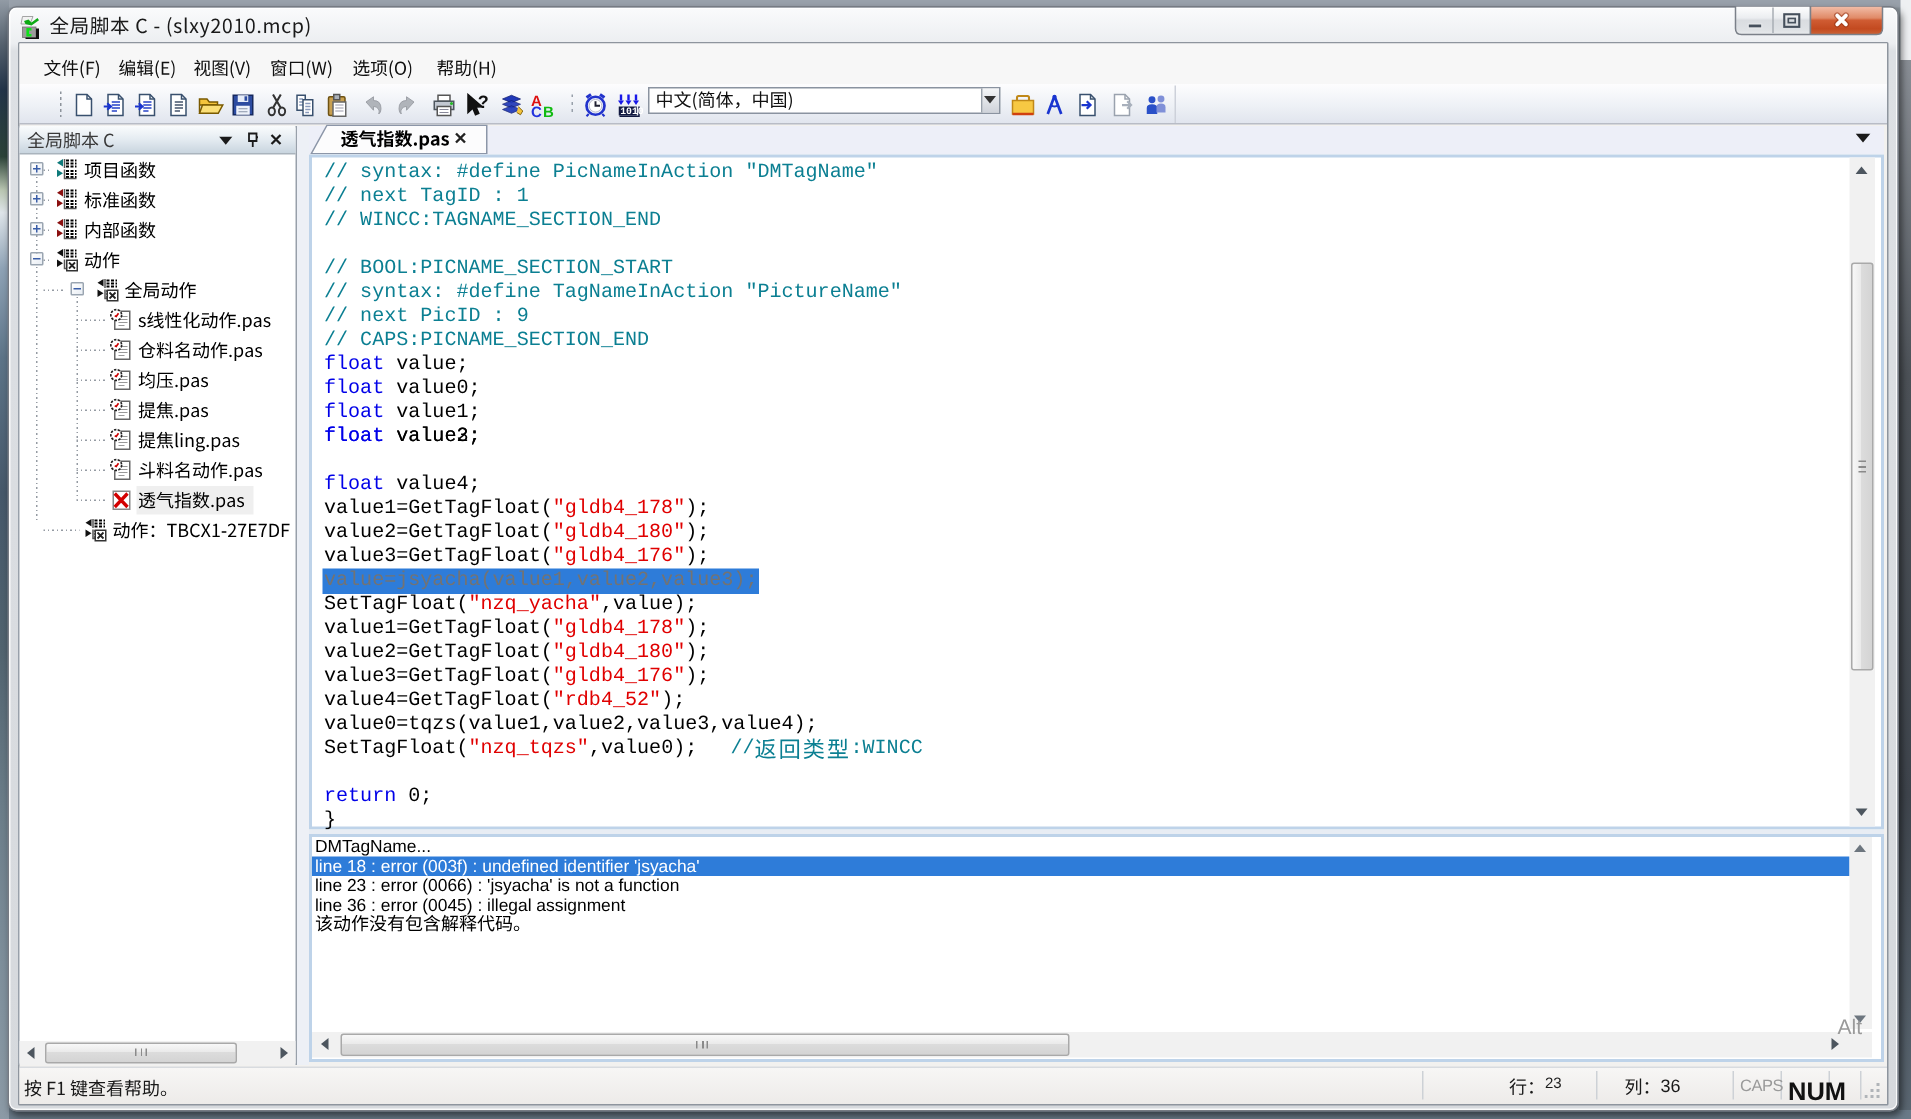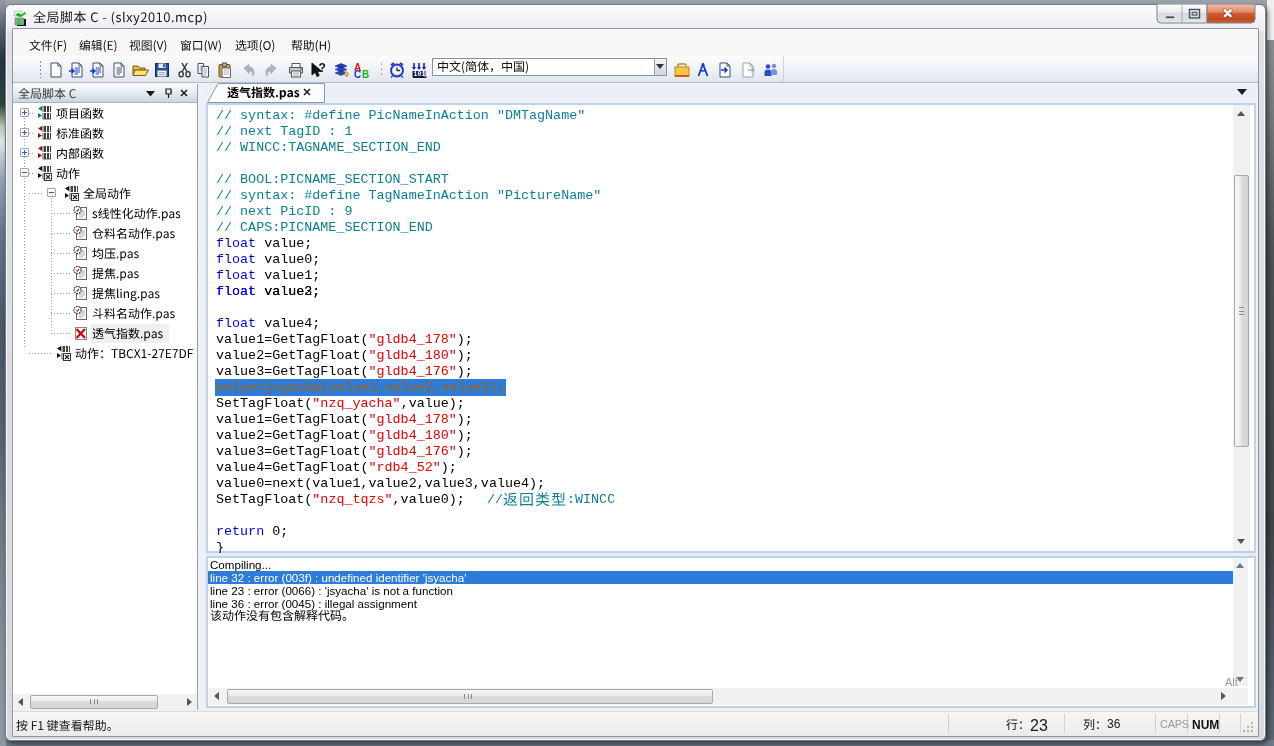--- a/index.html
+++ b/index.html
@@ -444,40 +444,40 @@
 <div class="codeline" style="top:236px"><span class="k">float</span> value;</div>
 <div class="codeline" style="top:252px"><span class="k">float</span> value0;</div>
 <div class="codeline" style="top:268px"><span class="k">float</span> value1;</div>
 <div class="codeline" style="top:284px"><span class="k">float</span> value2;</div>
 <div class="codeline" style="top:284px"><span class="k">float</span> value3;</div>
 <div class="codeline" style="top:316px"><span class="k">float</span> value4;</div>
 <div class="codeline" style="top:332px">value1=GetTagFloat(<span class="s">"gldb4_178"</span>);</div>
 <div class="codeline" style="top:348px">value2=GetTagFloat(<span class="s">"gldb4_180"</span>);</div>
 <div class="codeline" style="top:364px">value3=GetTagFloat(<span class="s">"gldb4_176"</span>);</div>
 <div class="abs" style="left:215px;top:379px;width:291px;height:17px;background:#2e7cd9"></div>
-<div class="codeline" style="top:380px;color:#a16207">value=jsyacha(value1,value2,value3);</div>
+<div class="codeline" style="top:380px;color:#737373">value=jsyacha(value1,value2,value3);</div>
 <div class="codeline" style="top:396px">SetTagFloat(<span class="s">"nzq_yacha"</span>,value);</div>
 <div class="codeline" style="top:412px">value1=GetTagFloat(<span class="s">"gldb4_178"</span>);</div>
 <div class="codeline" style="top:428px">value2=GetTagFloat(<span class="s">"gldb4_180"</span>);</div>
 <div class="codeline" style="top:444px">value3=GetTagFloat(<span class="s">"gldb4_176"</span>);</div>
 <div class="codeline" style="top:460px">value4=GetTagFloat(<span class="s">"rdb4_52"</span>);</div>
-<div class="codeline" style="top:476px">value0=next(value1,value2,value3,value4);</div>
+<div class="codeline" style="top:476px">value0=tqzs(value1,value2,value3,value4);</div>
 <div class="codeline" style="top:492px">SetTagFloat(<span class="s">"nzq_tqzs"</span>,value0);</div>
 <div class="codeline c" style="left:487px;top:492px">//</div>
 <svg style="position:absolute;left:503px;top:490.0px;overflow:visible" width="66" height="20">
     <path d="M3.7 7.9V13.5H2.6V8.9H0.7V7.9ZM1.1 3.5 2 2.9Q2.3 3.2 2.7 3.7Q3.1 4.1 3.5 4.5Q3.8 4.9 4.1 5.2L3.1 5.9Q2.9 5.6 2.6 5.1Q2.2 4.7 1.8 4.3Q1.5 3.8 1.1 3.5ZM6.3 6.2H12.4V7.2H6.3ZM5.7 3.4H6.8V6.7Q6.8 7.5 6.7 8.3Q6.7 9.2 6.5 10.1Q6.3 11 5.9 11.8Q5.6 12.7 5 13.4Q4.9 13.2 4.8 13.1Q4.6 13 4.4 12.9Q4.2 12.8 4.1 12.7Q4.8 11.8 5.2 10.8Q5.5 9.7 5.6 8.7Q5.7 7.6 5.7 6.7ZM12.2 6.2H12.4L12.6 6.1L13.3 6.4Q12.9 7.8 12.2 8.9Q11.6 10.1 10.8 11Q9.9 11.9 8.9 12.5Q7.9 13.2 6.9 13.6Q6.8 13.4 6.6 13.1Q6.4 12.8 6.2 12.7Q7.2 12.3 8.2 11.8Q9.1 11.2 9.9 10.4Q10.7 9.6 11.3 8.6Q11.9 7.5 12.2 6.4ZM12.8 2.6 13.7 3.5Q12.7 3.8 11.4 4Q10.1 4.1 8.7 4.3Q7.3 4.4 6 4.4Q6 4.2 5.9 3.9Q5.8 3.6 5.7 3.4Q6.6 3.4 7.6 3.3Q8.6 3.2 9.6 3.1Q10.5 3 11.4 2.9Q12.2 2.8 12.8 2.6ZM7.1 8.7 7.9 8.1Q8.6 8.6 9.4 9.2Q10.1 9.9 10.9 10.5Q11.7 11.1 12.3 11.7Q13 12.3 13.4 12.8L12.6 13.6Q12.2 13.1 11.5 12.5Q10.8 11.9 10.1 11.2Q9.4 10.6 8.6 9.9Q7.8 9.3 7.1 8.7ZM3.1 13.1Q3.4 13.1 3.8 13.3Q4.1 13.6 4.8 13.9Q5.5 14.3 6.5 14.4Q7.5 14.5 8.7 14.5Q9.6 14.5 10.6 14.5Q11.6 14.5 12.5 14.4Q13.5 14.3 14.2 14.3Q14.2 14.4 14.1 14.6Q14 14.8 14 15Q13.9 15.2 13.9 15.4Q13.5 15.5 12.8 15.5Q12.2 15.5 11.4 15.5Q10.7 15.5 9.9 15.6Q9.2 15.6 8.7 15.6Q7.3 15.6 6.3 15.4Q5.3 15.3 4.5 14.9Q4 14.6 3.7 14.3Q3.3 14.1 3 14.1Q2.8 14.1 2.5 14.3Q2.2 14.5 1.9 14.9Q1.6 15.3 1.2 15.7L0.5 14.7Q1.2 14 1.9 13.5Q2.5 13.1 3.1 13.1ZM21.6 7.4V10.8H25.2V7.4ZM20.5 6.4H26.3V11.8H20.5ZM17.3 3H29.7V16H28.5V4.1H18.4V16H17.3ZM17.9 14.1H29.2V15.2H17.9ZM33.2 5.3H45.9V6.3H33.2ZM33.1 11.1H46V12.2H33.1ZM43.2 2.6 44.3 3Q43.9 3.6 43.4 4.1Q43 4.7 42.6 5.1L41.7 4.7Q41.9 4.4 42.2 4.1Q42.5 3.7 42.7 3.3Q43 2.9 43.2 2.6ZM38.9 2.4H40V9.2H38.9ZM34.8 3.1 35.7 2.7Q36.2 3.1 36.7 3.7Q37.1 4.2 37.4 4.7L36.4 5.2Q36.2 4.8 35.7 4.2Q35.3 3.6 34.8 3.1ZM39 9.5H40.1Q40 10.5 39.8 11.4Q39.5 12.3 39.1 13Q38.7 13.7 37.9 14.3Q37.2 14.9 36.1 15.3Q35 15.7 33.4 16Q33.3 15.8 33.2 15.6Q33.1 15.5 33 15.3Q32.9 15.1 32.8 15Q34.3 14.7 35.3 14.4Q36.4 14 37 13.5Q37.7 13.1 38.1 12.5Q38.5 11.9 38.7 11.1Q38.9 10.4 39 9.5ZM38.5 5.7 39.4 6.1Q38.8 7 37.9 7.7Q36.9 8.5 35.8 9Q34.8 9.6 33.6 9.9Q33.5 9.8 33.4 9.6Q33.3 9.4 33.2 9.3Q33 9.1 32.9 9Q34 8.7 35.1 8.3Q36.2 7.8 37.1 7.1Q38 6.5 38.5 5.7ZM40.2 11.5Q40.9 13 42.5 13.8Q44.1 14.7 46.4 14.9Q46.3 15.1 46.1 15.3Q46 15.4 45.9 15.6Q45.8 15.8 45.7 16Q44 15.7 42.8 15.2Q41.5 14.6 40.7 13.8Q39.8 12.9 39.2 11.7ZM39.3 6.6 39.8 5.8Q40.5 6.2 41.4 6.6Q42.2 7 43 7.4Q43.9 7.9 44.6 8.3Q45.4 8.7 45.9 9L45.3 9.9Q44.8 9.5 44.1 9.1Q43.4 8.7 42.5 8.3Q41.7 7.8 40.8 7.4Q40 6.9 39.3 6.6ZM49.7 3H56.3V4H49.7ZM49.2 6H56.7V7H49.2ZM48.9 14.4H62.3V15.5H48.9ZM50.4 11.5H60.7V12.6H50.4ZM53.9 3.4H55V10.2H53.9ZM55.1 9.9H56.2V15.1H55.1ZM57.6 3.2H58.6V8.2H57.6ZM60.3 2.5H61.4V9.1Q61.4 9.5 61.3 9.8Q61.2 10 60.8 10.2Q60.5 10.3 59.9 10.3Q59.4 10.3 58.6 10.3Q58.6 10.1 58.5 9.8Q58.4 9.5 58.2 9.3Q58.9 9.3 59.4 9.3Q59.9 9.4 60 9.3Q60.2 9.3 60.3 9.3Q60.3 9.2 60.3 9.1ZM51.1 3.4H52.1V5.9Q52.1 6.7 51.9 7.5Q51.7 8.4 51.3 9.1Q50.8 9.9 49.8 10.5Q49.7 10.4 49.6 10.3Q49.4 10.1 49.3 10Q49.2 9.8 49.1 9.8Q49.9 9.2 50.4 8.6Q50.8 7.9 50.9 7.2Q51.1 6.5 51.1 5.9Z" fill="#0b7f92"></path>
   </svg>
 <div class="codeline c" style="left:567px;top:492px">:WINCC</div>
 <div class="codeline" style="top:524px"><span class="k">return</span> 0;</div>
 <div class="codeline" style="top:540px">}</div>
 <div class="abs" style="left:206px;top:553px;width:1050px;height:3px;background:#e8edf4"></div>
 <div class="abs" style="left:206px;top:556px;width:1050px;height:152px;background:#fff;border:2px solid #bed3e9"></div>
-<div class="outline" style="top:558px">Compiling...</div>
+<div class="outline" style="top:558px">DMTagName...</div>
 <div class="abs" style="left:208px;top:571px;width:1025px;height:13px;background:#2e7cd9"></div>
-<div class="outline" style="top:571px;color:#fff">line 32 : error (003f) : undefined identifier 'jsyacha'</div>
+<div class="outline" style="top:571px;color:#fff">line 18 : error (003f) : undefined identifier 'jsyacha'</div>
 <div class="outline" style="top:584px">line 23 : error (0066) : 'jsyacha' is not a function</div>
 <div class="outline" style="top:597px">line 36 : error (0045) : illegal assignment</div>
 <svg style="position:absolute;left:210px;top:608px;overflow:visible" width="146" height="17">
     <path d="M1.4 2.6 2 2.1Q2.3 2.4 2.7 2.7Q3 3.1 3.3 3.4Q3.6 3.8 3.7 4L3.1 4.6Q2.9 4.3 2.6 4Q2.3 3.6 2 3.3Q1.7 2.9 1.4 2.6ZM2.4 12.8 2.2 12 2.5 11.6 4.5 10.2Q4.5 10.4 4.6 10.6Q4.7 10.9 4.7 11Q4 11.5 3.6 11.8Q3.2 12.1 2.9 12.3Q2.7 12.5 2.5 12.6Q2.4 12.7 2.4 12.8ZM0.6 5.7H3V6.5H0.6ZM2.4 12.8Q2.3 12.7 2.2 12.6Q2.1 12.5 2 12.4Q1.9 12.2 1.9 12.2Q2 12.1 2.1 11.9Q2.3 11.7 2.4 11.5Q2.5 11.3 2.5 11V5.7H3.3V11.6Q3.3 11.6 3.2 11.7Q3.1 11.8 3 11.9Q2.9 12.1 2.7 12.3Q2.6 12.4 2.5 12.6Q2.4 12.7 2.4 12.8ZM4.3 3.5H11.3V4.3H4.3ZM8 10.5 8.7 10Q9.1 10.3 9.6 10.7Q10.1 11.1 10.6 11.5Q11 11.9 11.4 12.2L10.7 12.8Q10.4 12.5 9.9 12.1Q9.5 11.7 9 11.3Q8.4 10.9 8 10.5ZM9.4 5.3 10.2 5.6Q9.7 6.6 8.9 7.5Q8 8.4 7 9.1Q6 9.8 4.9 10.4Q4.8 10.2 4.7 10.1Q4.6 10 4.5 9.9Q4.4 9.7 4.4 9.6Q5.4 9.2 6.4 8.5Q7.4 7.8 8.2 7Q8.9 6.2 9.4 5.3ZM10.3 7.4 11.3 7.8Q10.5 8.9 9.5 9.9Q8.5 10.9 7.2 11.7Q5.9 12.5 4.4 13Q4.3 12.9 4.2 12.8Q4.2 12.6 4 12.5Q3.9 12.3 3.9 12.2Q5.3 11.8 6.5 11Q7.8 10.3 8.8 9.4Q9.7 8.4 10.3 7.4ZM4.9 7.5Q4.8 7.4 4.8 7.3Q4.7 7.1 4.7 6.9Q4.6 6.8 4.6 6.7Q4.8 6.6 5 6.5Q5.3 6.5 5.4 6.3Q5.5 6.2 5.8 5.9Q6 5.6 6.3 5.2Q6.5 4.8 6.8 4.5Q7 4.2 7.2 3.9H8.2Q8 4.3 7.7 4.7Q7.4 5.1 7.1 5.5Q6.8 5.9 6.5 6.3Q6.2 6.7 6 7Q6 7 5.9 7Q5.8 7 5.6 7.1Q5.4 7.2 5.3 7.2Q5.1 7.3 5 7.4Q4.9 7.5 4.9 7.5ZM4.9 7.5 4.9 6.9 5.4 6.6 8.9 6.4Q8.8 6.6 8.8 6.8Q8.7 7 8.7 7.2Q7.5 7.2 6.8 7.3Q6.1 7.4 5.7 7.4Q5.3 7.4 5.1 7.5Q5 7.5 4.9 7.5ZM7.1 2.1 7.9 1.9Q8.2 2.2 8.4 2.7Q8.6 3.2 8.7 3.5L7.8 3.8Q7.7 3.4 7.5 3Q7.3 2.5 7.1 2.1ZM18.1 4.7H22.9V5.6H18.1ZM22.5 4.7H23.3Q23.3 4.7 23.3 4.8Q23.3 4.9 23.3 5Q23.3 5.1 23.3 5.1Q23.3 7 23.2 8.3Q23.1 9.6 23.1 10.4Q23 11.2 22.9 11.7Q22.8 12.1 22.6 12.3Q22.4 12.6 22.2 12.6Q22 12.7 21.7 12.8Q21.5 12.8 21 12.8Q20.6 12.8 20.1 12.8Q20.1 12.6 20 12.3Q19.9 12.1 19.8 11.9Q20.3 11.9 20.7 11.9Q21.2 12 21.4 12Q21.5 12 21.6 11.9Q21.7 11.9 21.8 11.8Q22 11.6 22.1 11.2Q22.1 10.8 22.2 10Q22.3 9.2 22.3 7.9Q22.4 6.7 22.5 4.9ZM19.8 2.1H20.7Q20.7 3.4 20.7 4.6Q20.7 5.9 20.5 7.1Q20.4 8.3 20.1 9.3Q19.9 10.4 19.4 11.3Q18.9 12.3 18.2 12.9Q18.1 12.8 18 12.7Q17.9 12.6 17.7 12.5Q17.6 12.4 17.5 12.3Q18.2 11.7 18.6 10.8Q19.1 10 19.3 8.9Q19.6 7.9 19.7 6.8Q19.8 5.7 19.8 4.5Q19.8 3.3 19.8 2.1ZM13.1 2.9H17.7V3.7H13.1ZM12.6 5.8H17.9V6.6H12.6ZM16.2 7.8 16.9 7.6Q17.1 8.2 17.4 8.8Q17.6 9.4 17.8 10Q18 10.5 18.1 11L17.4 11.2Q17.3 10.8 17.1 10.2Q16.9 9.6 16.6 9Q16.4 8.4 16.2 7.8ZM13.1 11.5 13 10.7 13.5 10.4 17.4 9.6Q17.4 9.7 17.4 10Q17.5 10.2 17.5 10.3Q16.4 10.6 15.7 10.8Q14.9 10.9 14.4 11Q14 11.2 13.7 11.2Q13.4 11.3 13.3 11.4Q13.2 11.4 13.1 11.5ZM13.1 11.5Q13 11.4 13 11.2Q12.9 11.1 12.9 10.9Q12.8 10.8 12.8 10.6Q12.9 10.6 13.1 10.4Q13.2 10.2 13.3 9.8Q13.4 9.6 13.5 9.3Q13.7 8.9 13.8 8.4Q14 7.8 14.2 7.3Q14.3 6.7 14.4 6.1L15.3 6.4Q15.1 7.2 14.9 8Q14.6 8.8 14.3 9.6Q14 10.3 13.7 11V11Q13.7 11 13.6 11Q13.5 11.1 13.4 11.2Q13.3 11.2 13.2 11.3Q13.1 11.4 13.1 11.5ZM29.8 3.9H35.5V4.8H29.4ZM31.3 6.5H35.3V7.4H31.3ZM31.3 9.2H35.4V10H31.3ZM30.9 4.2H31.8V12.9H30.9ZM30.3 2.1 31.2 2.3Q30.8 3.2 30.4 4.2Q29.9 5.1 29.4 5.9Q28.9 6.7 28.4 7.3Q28.3 7.2 28.2 7.1Q28 7 27.9 6.9Q27.8 6.8 27.7 6.7Q28.2 6.1 28.7 5.4Q29.2 4.6 29.6 3.8Q30 2.9 30.3 2.1ZM27.4 2 28.3 2.2Q27.9 3.2 27.4 4.2Q26.8 5.2 26.2 6.1Q25.6 7 25 7.7Q24.9 7.6 24.8 7.4Q24.7 7.2 24.6 7Q24.5 6.9 24.4 6.8Q25 6.2 25.6 5.4Q26.1 4.6 26.6 3.8Q27.1 2.9 27.4 2ZM26.1 5.1 27 4.2 27 4.2V12.9H26.1ZM41.6 2.4H45V3.2H41.6ZM40.1 7.2H46V8.1H40.1ZM45.7 7.2H45.9L46.1 7.2L46.7 7.4Q46.2 8.6 45.5 9.5Q44.8 10.5 43.9 11.1Q43 11.8 41.9 12.2Q40.8 12.7 39.7 12.9Q39.6 12.8 39.5 12.7Q39.5 12.5 39.4 12.4Q39.3 12.2 39.2 12.1Q40.3 11.9 41.3 11.5Q42.3 11.1 43.2 10.5Q44 10 44.7 9.2Q45.3 8.4 45.7 7.4ZM41.4 7.9Q41.9 9 42.8 9.8Q43.7 10.7 44.9 11.3Q46.1 11.9 47.6 12.1Q47.5 12.2 47.4 12.4Q47.3 12.5 47.2 12.7Q47.1 12.8 47 13Q44.7 12.5 43.1 11.2Q41.5 10 40.6 8.1ZM41.3 2.4H42.2V3.7Q42.2 4.3 42 4.9Q41.9 5.5 41.4 6.1Q41 6.6 40.1 7.1Q40 7 39.9 6.8Q39.8 6.7 39.7 6.6Q39.6 6.4 39.5 6.4Q40.3 6 40.7 5.6Q41.1 5.1 41.2 4.6Q41.3 4.2 41.3 3.7ZM37 2.7 37.5 2.1Q37.9 2.3 38.3 2.5Q38.7 2.7 39.1 3Q39.5 3.2 39.7 3.4L39.2 4.1Q38.9 3.9 38.6 3.7Q38.2 3.4 37.8 3.2Q37.4 2.9 37 2.7ZM36.4 6 36.9 5.3Q37.3 5.5 37.7 5.7Q38.1 5.9 38.5 6.1Q38.9 6.4 39.1 6.5L38.6 7.3Q38.4 7.1 38 6.9Q37.6 6.6 37.2 6.4Q36.8 6.2 36.4 6ZM36.8 12.2Q37.1 11.7 37.5 11.1Q37.8 10.4 38.2 9.7Q38.6 9 38.9 8.3L39.6 8.9Q39.3 9.5 39 10.2Q38.6 10.9 38.2 11.6Q37.9 12.2 37.5 12.8ZM44.6 2.4H45.5V5Q45.5 5.3 45.5 5.4Q45.6 5.5 45.7 5.5Q45.8 5.5 46 5.5Q46.2 5.5 46.4 5.5Q46.7 5.5 46.8 5.5Q46.9 5.5 47.1 5.4Q47.3 5.4 47.4 5.4Q47.4 5.6 47.4 5.8Q47.4 6.1 47.5 6.3Q47.4 6.3 47.2 6.3Q47 6.3 46.8 6.3Q46.7 6.3 46.4 6.3Q46.2 6.3 46 6.3Q45.7 6.3 45.6 6.3Q45.2 6.3 45 6.2Q44.7 6.1 44.7 5.8Q44.6 5.5 44.6 5ZM48.8 3.5H59.3V4.3H48.8ZM51.7 7.8H57.3V8.5H51.7ZM51.1 5.7H57.2V6.5H51.9V12.9H51.1ZM57 5.7H57.9V11.8Q57.9 12.2 57.8 12.4Q57.6 12.7 57.3 12.8Q57 12.9 56.5 12.9Q56 12.9 55.3 12.9Q55.2 12.7 55.1 12.5Q55.1 12.2 55 12.1Q55.4 12.1 55.7 12.1Q56.1 12.1 56.3 12.1Q56.6 12.1 56.7 12.1Q56.9 12.1 56.9 12Q57 12 57 11.8ZM52.7 1.9 53.6 2.1Q53.2 3.4 52.6 4.7Q51.9 6 51.1 7.1Q50.2 8.2 49.1 9Q49 8.9 48.9 8.8Q48.8 8.7 48.7 8.6Q48.6 8.4 48.5 8.4Q49.3 7.8 50 7.1Q50.6 6.3 51.1 5.5Q51.7 4.6 52.1 3.7Q52.4 2.8 52.7 1.9ZM51.7 9.8H57.3V10.6H51.7ZM63.6 1.9 64.5 2.1Q64.1 3 63.6 3.9Q63.1 4.7 62.4 5.4Q61.8 6.1 61.2 6.7Q61.1 6.6 60.9 6.5Q60.8 6.3 60.7 6.2Q60.5 6.1 60.4 6Q61.1 5.5 61.7 4.9Q62.3 4.2 62.8 3.4Q63.3 2.7 63.6 1.9ZM63.3 3.5H69.9V4.4H62.8ZM69.6 3.5H70.5Q70.5 3.5 70.5 3.6Q70.5 3.7 70.5 3.8Q70.5 3.9 70.5 4Q70.4 5.5 70.4 6.5Q70.3 7.6 70.3 8.2Q70.2 8.9 70.1 9.3Q70 9.6 69.9 9.8Q69.7 10 69.6 10.1Q69.4 10.2 69.1 10.2Q68.9 10.2 68.5 10.2Q68.1 10.2 67.7 10.2Q67.7 10 67.7 9.8Q67.6 9.5 67.5 9.4Q67.9 9.4 68.2 9.4Q68.5 9.4 68.7 9.4Q68.8 9.4 68.9 9.4Q69 9.3 69.1 9.2Q69.2 9.1 69.3 8.8Q69.3 8.4 69.4 7.8Q69.4 7.2 69.5 6.2Q69.5 5.2 69.6 3.7ZM62.3 5.6H63.2V11Q63.2 11.4 63.3 11.5Q63.5 11.7 63.8 11.8Q64.1 11.9 64.7 11.9Q64.9 11.9 65.2 11.9Q65.6 11.9 66 11.9Q66.5 11.9 67 11.9Q67.5 11.9 67.9 11.9Q68.4 11.9 68.8 11.9Q69.1 11.9 69.3 11.9Q69.9 11.9 70.1 11.7Q70.4 11.6 70.5 11.3Q70.6 11 70.7 10.3Q70.8 10.4 71.1 10.5Q71.3 10.6 71.5 10.7Q71.4 11.5 71.2 11.9Q71 12.3 70.6 12.5Q70.2 12.7 69.4 12.7Q69.2 12.7 68.9 12.7Q68.5 12.7 68.1 12.7Q67.6 12.7 67.1 12.7Q66.5 12.7 66.1 12.7Q65.6 12.7 65.2 12.7Q64.9 12.7 64.8 12.7Q63.9 12.7 63.3 12.6Q62.8 12.4 62.6 12.1Q62.3 11.7 62.3 11ZM62.7 5.6H67.3V9.2H62.7V8.4H66.4V6.4H62.7ZM74.2 6.5H80.8V7.3H74.2ZM74.7 11.6H81.4V12.4H74.7ZM74.1 8.9H81.9V12.9H80.9V9.7H75V12.9H74.1ZM80.6 6.5H80.7L80.9 6.4L81.6 6.8Q81.2 7.2 80.8 7.6Q80.4 8.1 80 8.5Q79.6 9 79.2 9.4L78.4 9Q78.8 8.6 79.2 8.2Q79.6 7.7 80 7.3Q80.3 6.9 80.6 6.6ZM76.8 5 77.4 4.5Q77.8 4.7 78.1 4.9Q78.5 5.1 78.8 5.4Q79.1 5.6 79.3 5.8L78.6 6.3Q78.4 6.1 78.1 5.9Q77.8 5.7 77.5 5.4Q77.1 5.2 76.8 5ZM78.3 2.4Q78.7 3 79.3 3.4Q79.9 3.9 80.6 4.4Q81.3 4.8 82.1 5.1Q82.9 5.4 83.6 5.7Q83.5 5.7 83.4 5.9Q83.3 6 83.2 6.2Q83.1 6.3 83 6.4Q82.2 6.2 81.5 5.8Q80.7 5.4 80 5Q79.3 4.5 78.7 3.9Q78.1 3.4 77.6 2.8ZM78 1.9 78.8 2.3Q78.2 3.2 77.3 4Q76.4 4.8 75.3 5.5Q74.2 6.1 73 6.5Q72.9 6.4 72.8 6.1Q72.6 5.9 72.4 5.7Q73.6 5.4 74.6 4.8Q75.7 4.2 76.6 3.5Q77.4 2.7 78 1.9ZM85.7 5H89.1V5.7H85.7ZM85.7 7.1H89.1V7.8H85.7ZM85.6 9.4H89.1V10.1H85.6ZM91 7.6H95.2V8.4H91ZM86.3 3H88.4V3.7H86.3ZM90.1 2.5H94.7V3.3H90.1ZM90.1 9.8H95.5V10.6H90.1ZM92.6 6.5H93.4V12.9H92.6ZM87.1 5.3H87.8V12.3H87.1ZM94.4 2.5H95.2Q95.2 2.5 95.2 2.7Q95.2 2.8 95.2 2.9Q95.1 3.9 95.1 4.5Q95 5.1 94.9 5.4Q94.8 5.8 94.7 5.9Q94.6 6.1 94.4 6.1Q94.3 6.2 94.1 6.2Q93.9 6.3 93.5 6.2Q93.2 6.2 92.8 6.2Q92.8 6 92.8 5.8Q92.7 5.6 92.6 5.5Q93 5.5 93.3 5.5Q93.6 5.5 93.7 5.5Q93.8 5.5 93.9 5.5Q94 5.5 94 5.4Q94.1 5.3 94.2 5Q94.2 4.7 94.3 4.2Q94.3 3.6 94.4 2.7ZM91 6.5 91.8 6.6Q91.6 7.5 91.3 8.2Q91 9 90.6 9.6Q90.5 9.5 90.4 9.4Q90.3 9.3 90.2 9.3Q90 9.2 89.9 9.2Q90.3 8.7 90.6 7.9Q90.9 7.2 91 6.5ZM86.3 1.9 87.1 2.1Q86.9 2.9 86.6 3.7Q86.2 4.4 85.9 5.1Q85.5 5.8 85.1 6.3Q85 6.2 84.9 6.1Q84.7 6 84.6 5.9Q84.5 5.8 84.4 5.7Q85 5.1 85.5 4Q86 3 86.3 1.9ZM85.3 5H86.1V8.2Q86.1 8.7 86 9.3Q86 10 85.9 10.6Q85.8 11.3 85.6 11.9Q85.4 12.5 85.1 13Q85 12.9 84.9 12.8Q84.8 12.8 84.6 12.7Q84.5 12.6 84.4 12.6Q84.8 11.9 85 11.2Q85.2 10.4 85.3 9.6Q85.3 8.8 85.3 8.2ZM88.9 5H89.6V11.9Q89.6 12.2 89.6 12.4Q89.5 12.6 89.3 12.7Q89.1 12.8 88.8 12.8Q88.5 12.9 88.1 12.9Q88.1 12.7 88 12.5Q87.9 12.2 87.9 12.1Q88.2 12.1 88.4 12.1Q88.6 12.1 88.7 12.1Q88.9 12.1 88.9 11.9ZM91.8 2.8H92.7Q92.6 3.6 92.3 4.3Q92.1 5 91.6 5.6Q91.2 6.2 90.4 6.6Q90.3 6.4 90.1 6.2Q90 6 89.9 5.9Q90.6 5.6 91 5.1Q91.4 4.7 91.6 4Q91.8 3.4 91.8 2.8ZM88.3 3H88.5L88.6 3L89.1 3.3Q89 3.7 88.8 4.1Q88.7 4.5 88.5 4.8Q88.3 5.2 88.1 5.5Q88 5.4 87.8 5.3Q87.6 5.2 87.5 5.1Q87.6 4.9 87.8 4.5Q87.9 4.2 88.1 3.8Q88.2 3.4 88.3 3.1ZM98.6 2.8H99.4V13H98.6ZM96.6 6.3H101V7H96.6ZM98.6 6.6 99.1 6.9Q98.9 7.7 98.5 8.5Q98.1 9.3 97.7 10Q97.3 10.7 96.8 11.2Q96.8 11.1 96.7 10.9Q96.6 10.8 96.5 10.6Q96.5 10.4 96.4 10.3Q96.8 9.9 97.2 9.3Q97.6 8.7 98 8Q98.4 7.3 98.6 6.6ZM99.3 7.1Q99.5 7.2 99.7 7.5Q100 7.7 100.3 8Q100.6 8.3 100.9 8.6Q101.1 8.9 101.2 9L100.6 9.6Q100.5 9.4 100.3 9.1Q100 8.8 99.7 8.5Q99.5 8.2 99.2 7.9Q99 7.6 98.8 7.5ZM96.7 4 97.3 3.8Q97.6 4.2 97.9 4.7Q98.1 5.1 98.2 5.5L97.6 5.7Q97.5 5.4 97.2 4.9Q97 4.4 96.7 4ZM100.6 3.7 101.3 3.9Q101.1 4.4 100.8 4.8Q100.5 5.3 100.3 5.7L99.7 5.5Q99.8 5.2 100 4.9Q100.2 4.6 100.3 4.3Q100.5 3.9 100.6 3.7ZM100.7 2 101.2 2.7Q100.6 2.9 99.9 3Q99.1 3.1 98.3 3.2Q97.5 3.3 96.7 3.4Q96.7 3.2 96.6 3Q96.6 2.8 96.5 2.7Q97.2 2.6 98 2.5Q98.8 2.4 99.5 2.3Q100.2 2.2 100.7 2ZM101.6 2.5H106.6V3.3H101.6ZM106.5 2.5H106.6L106.8 2.5L107.3 2.8Q106.9 3.7 106.3 4.4Q105.6 5.1 104.8 5.7Q104 6.3 103.2 6.7Q102.3 7.2 101.4 7.5Q101.4 7.3 101.3 7.2Q101.2 7.1 101.1 6.9Q101 6.8 100.9 6.7Q101.8 6.5 102.6 6.1Q103.4 5.7 104.2 5.2Q104.9 4.7 105.5 4Q106.1 3.4 106.5 2.7ZM102.7 2.9Q103.1 3.8 103.9 4.6Q104.6 5.4 105.6 5.9Q106.6 6.4 107.7 6.7Q107.6 6.8 107.5 6.9Q107.4 7.1 107.4 7.2Q107.3 7.3 107.2 7.5Q106.1 7.1 105.1 6.5Q104.1 5.9 103.3 5.1Q102.5 4.2 102 3.2ZM101.7 8.2H106.9V9H101.7ZM101.2 10.2H107.4V11H101.2ZM103.9 7.1H104.8V13H103.9ZM111.9 6 119.3 5.1 119.5 6 112 6.9ZM116.6 2.6 117.2 2.2Q117.6 2.5 118 2.8Q118.4 3.2 118.7 3.5Q119 3.8 119.2 4.1L118.5 4.6Q118.3 4.3 118 4Q117.7 3.6 117.3 3.3Q116.9 2.9 116.6 2.6ZM111.8 2 112.6 2.3Q112.2 3.4 111.5 4.4Q110.9 5.4 110.2 6.3Q109.5 7.2 108.8 7.8Q108.7 7.7 108.6 7.5Q108.5 7.4 108.4 7.2Q108.3 7.1 108.3 7Q108.9 6.4 109.6 5.6Q110.3 4.8 110.8 3.9Q111.4 3 111.8 2ZM110.4 5.2 111.3 4.3 111.3 4.4V12.9H110.4ZM114.6 2.1H115.5Q115.5 4.1 115.7 5.9Q115.9 7.6 116.3 9Q116.6 10.3 117.1 11.1Q117.6 11.8 118.3 11.9Q118.5 11.9 118.7 11.4Q118.9 10.8 118.9 9.8Q119 9.9 119.2 10Q119.3 10.1 119.5 10.2Q119.6 10.2 119.7 10.3Q119.6 11.3 119.4 11.9Q119.2 12.5 118.9 12.7Q118.6 13 118.3 12.9Q117.5 12.9 116.9 12.3Q116.3 11.8 115.9 10.8Q115.5 9.8 115.2 8.5Q115 7.2 114.8 5.6Q114.7 3.9 114.6 2.1ZM130.4 7.2H131.3Q131.3 7.2 131.3 7.3Q131.3 7.3 131.3 7.4Q131.3 7.5 131.3 7.6Q131.1 9.2 131 10.2Q130.8 11.2 130.7 11.8Q130.5 12.3 130.3 12.5Q130.1 12.7 129.9 12.8Q129.7 12.9 129.5 12.9Q129.2 12.9 128.8 12.9Q128.4 12.9 128 12.9Q128 12.7 127.9 12.5Q127.9 12.2 127.8 12Q128.2 12.1 128.6 12.1Q128.9 12.1 129.1 12.1Q129.3 12.1 129.4 12.1Q129.5 12.1 129.6 12Q129.7 11.8 129.9 11.3Q130 10.8 130.2 9.8Q130.3 8.9 130.4 7.3ZM125.3 2.6H129.8V3.5H125.3ZM125.9 4.2 126.7 4.3Q126.7 4.9 126.6 5.5Q126.6 6.2 126.5 6.9Q126.4 7.5 126.3 8H125.5Q125.6 7.5 125.7 6.8Q125.7 6.2 125.8 5.5Q125.9 4.8 125.9 4.2ZM125.7 7.2H130.7V8H125.7ZM124.9 9.5H129.5V10.4H124.9ZM129.4 2.6H129.5L129.6 2.6L130.3 2.7Q130.2 3.2 130.2 3.8Q130.1 4.5 130 5.1Q130 5.8 129.9 6.5Q129.8 7.2 129.7 7.8L128.9 7.7Q129 7.1 129 6.4Q129.1 5.7 129.2 5.1Q129.3 4.4 129.3 3.8Q129.4 3.2 129.4 2.7ZM120.6 2.6H124.7V3.4H120.6ZM121.8 6.3H124.4V11.4H121.8V10.6H123.6V7.1H121.8ZM122.1 3 123 3.1Q122.8 4.3 122.5 5.4Q122.2 6.4 121.7 7.4Q121.3 8.3 120.8 9Q120.7 8.9 120.7 8.7Q120.6 8.6 120.5 8.4Q120.4 8.2 120.3 8.1Q121 7.1 121.5 5.8Q121.9 4.5 122.1 3ZM121.4 6.3H122.2V12.4H121.4ZM134.3 9.1Q134.8 9.1 135.3 9.3Q135.7 9.6 135.9 10Q136.2 10.4 136.2 10.9Q136.2 11.4 135.9 11.8Q135.7 12.2 135.3 12.5Q134.8 12.7 134.3 12.7Q133.8 12.7 133.4 12.5Q133 12.2 132.8 11.8Q132.5 11.4 132.5 10.9Q132.5 10.4 132.8 10Q133 9.6 133.4 9.3Q133.8 9.1 134.3 9.1ZM134.3 12.1Q134.8 12.1 135.2 11.8Q135.6 11.4 135.6 10.9Q135.6 10.6 135.4 10.3Q135.2 10 135 9.9Q134.7 9.7 134.3 9.7Q134 9.7 133.7 9.9Q133.5 10 133.3 10.3Q133.1 10.6 133.1 10.9Q133.1 11.2 133.3 11.5Q133.5 11.8 133.7 12Q134 12.1 134.3 12.1Z" fill="#000"></path>
   </svg>
 <div class="abs sb-track" style="left:1233px;top:558px;width:15px;height:128px"></div>
 <svg class="abs" style="left:1236px;top:562px" width="9" height="8">
     <path d="M0 6 L4 1 L8 6 Z" fill="#6d767f"></path>
   </svg>
 <svg class="abs" style="left:1236px;top:676px" width="9" height="8">
@@ -498,28 +498,28 @@
   </svg>
 <div class="abs" style="left:948px;top:714px;width:1px;height:19px;background:#cdd1d6"></div>
 <div class="abs" style="left:1064px;top:714px;width:1px;height:19px;background:#cdd1d6"></div>
 <div class="abs" style="left:1155px;top:714px;width:1px;height:19px;background:#cdd1d6"></div>
 <div class="abs" style="left:1187px;top:714px;width:1px;height:19px;background:#cdd1d6"></div>
 <div class="abs" style="left:1219px;top:714px;width:1px;height:19px;background:#cdd1d6"></div>
 <div class="abs" style="left:1240px;top:714px;width:1px;height:19px;background:#cdd1d6"></div>
 <svg style="position:absolute;left:1006px;top:717px;overflow:visible" width="26" height="17">
     <path d="M5.2 2.6H11.1V3.5H5.2ZM8.7 6.2H9.6V11.8Q9.6 12.2 9.5 12.4Q9.4 12.7 9.1 12.8Q8.8 12.9 8.3 12.9Q7.7 12.9 6.8 12.9Q6.8 12.7 6.7 12.5Q6.6 12.2 6.5 12Q7 12 7.4 12.1Q7.7 12.1 8 12.1Q8.3 12.1 8.4 12.1Q8.6 12 8.7 12Q8.7 11.9 8.7 11.8ZM4.7 6H11.5V6.8H4.7ZM2.3 6.9 3.1 6.1 3.2 6.1V13H2.3ZM3.7 4.5 4.5 4.8Q4.1 5.6 3.5 6.3Q2.9 7.1 2.2 7.7Q1.6 8.4 0.9 8.9Q0.9 8.8 0.8 8.7Q0.6 8.5 0.5 8.4Q0.4 8.2 0.3 8.1Q0.9 7.7 1.5 7.1Q2.2 6.5 2.7 5.8Q3.3 5.2 3.7 4.5ZM3.2 1.9 4.1 2.3Q3.7 2.8 3.2 3.3Q2.6 3.9 2.1 4.4Q1.5 4.9 0.9 5.3Q0.9 5.2 0.8 5Q0.7 4.9 0.6 4.7Q0.5 4.6 0.4 4.5Q0.9 4.2 1.4 3.7Q2 3.3 2.4 2.8Q2.9 2.3 3.2 1.9ZM15 6.2Q14.6 6.2 14.4 5.9Q14.1 5.7 14.1 5.3Q14.1 4.9 14.4 4.6Q14.6 4.4 15 4.4Q15.4 4.4 15.6 4.6Q15.9 4.9 15.9 5.3Q15.9 5.7 15.6 5.9Q15.4 6.2 15 6.2ZM15 12Q14.6 12 14.4 11.8Q14.1 11.6 14.1 11.1Q14.1 10.7 14.4 10.5Q14.6 10.2 15 10.2Q15.4 10.2 15.6 10.5Q15.9 10.7 15.9 11.1Q15.9 11.6 15.6 11.8Q15.4 12 15 12Z" fill="#1a1a1a"></path>
   </svg>
-<div class="abs" style="left:1030px;top:717px;font-size:16px;color:#1a1a1a">23</div>
+<div class="abs" style="left:1030px;top:717px;font-size:10px;color:#1a1a1a">23</div>
 <svg style="position:absolute;left:1083px;top:717px;overflow:visible" width="26" height="17">
     <path d="M0.7 2.6H6.9V3.4H0.7ZM2.8 2.9 3.7 3.1Q3.4 4.2 3.1 5.2Q2.7 6.2 2.3 7.1Q1.9 8 1.3 8.7Q1.3 8.6 1.1 8.5Q1 8.4 0.9 8.3Q0.7 8.1 0.6 8.1Q1.2 7.5 1.6 6.7Q2 5.8 2.3 4.9Q2.6 3.9 2.8 2.9ZM2.8 5.2H5.8V6.1H2.5ZM5.6 5.2H5.8L5.9 5.2L6.5 5.4Q6.2 7.5 5.5 9Q4.8 10.5 3.8 11.5Q2.8 12.5 1.5 13Q1.4 12.9 1.3 12.8Q1.2 12.6 1.1 12.5Q1 12.4 0.9 12.3Q2.1 11.8 3.1 10.9Q4 10 4.7 8.6Q5.4 7.2 5.6 5.4ZM2.2 8.4 2.7 7.7Q3 7.9 3.4 8.2Q3.8 8.5 4.2 8.8Q4.5 9 4.7 9.3L4.2 10Q4 9.8 3.6 9.5Q3.3 9.2 2.9 8.9Q2.5 8.6 2.2 8.4ZM7.7 3.3H8.6V10H7.7ZM10.2 2H11.1V11.8Q11.1 12.2 11 12.4Q10.8 12.6 10.6 12.8Q10.3 12.9 9.9 12.9Q9.4 12.9 8.7 12.9Q8.7 12.7 8.6 12.5Q8.5 12.2 8.4 12Q8.9 12 9.3 12.1Q9.8 12.1 9.9 12Q10.1 12 10.1 12Q10.2 11.9 10.2 11.8ZM15 6.2Q14.6 6.2 14.4 5.9Q14.1 5.7 14.1 5.3Q14.1 4.9 14.4 4.6Q14.6 4.4 15 4.4Q15.4 4.4 15.6 4.6Q15.9 4.9 15.9 5.3Q15.9 5.7 15.6 5.9Q15.4 6.2 15 6.2ZM15 12Q14.6 12 14.4 11.8Q14.1 11.6 14.1 11.1Q14.1 10.7 14.4 10.5Q14.6 10.2 15 10.2Q15.4 10.2 15.6 10.5Q15.9 10.7 15.9 11.1Q15.9 11.6 15.6 11.8Q15.4 12 15 12Z" fill="#1a1a1a"></path>
   </svg>
 <div class="abs" style="left:1107px;top:717px;font-size:12px;color:#1a1a1a">36</div>
 <div class="abs" style="left:1160px;top:718px;font-size:11px;letter-spacing:-.3px;color:#9a9a9a">CAPS</div>
-<div class="abs" style="left:1192px;top:718px;font-size:12px;color:#111;font-weight:bold">NUM</div>
-<div class="abs" style="left:1225px;top:676px;font-size:11px;color:#9a9a9a">Alt</div>
+<div class="abs" style="left:1192px;top:718px;font-size:17px;color:#111;font-weight:bold">NUM</div>
+<div class="abs" style="left:1225px;top:676px;font-size:14px;color:#9a9a9a">Alt</div>
 <svg class="abs" style="left:1243px;top:722px" width="12" height="12">
 <g fill="#b0b4b8">
       <rect x="8" y="8" width="2" height="2"></rect>
       <rect x="8" y="4" width="2" height="2"></rect>
       <rect x="4" y="8" width="2" height="2"></rect>
       <rect x="8" y="0" width="2" height="2"></rect>
       <rect x="4" y="4" width="2" height="2"></rect>
       <rect x="0" y="8" width="2" height="2"></rect>
     </g>
   </svg>

